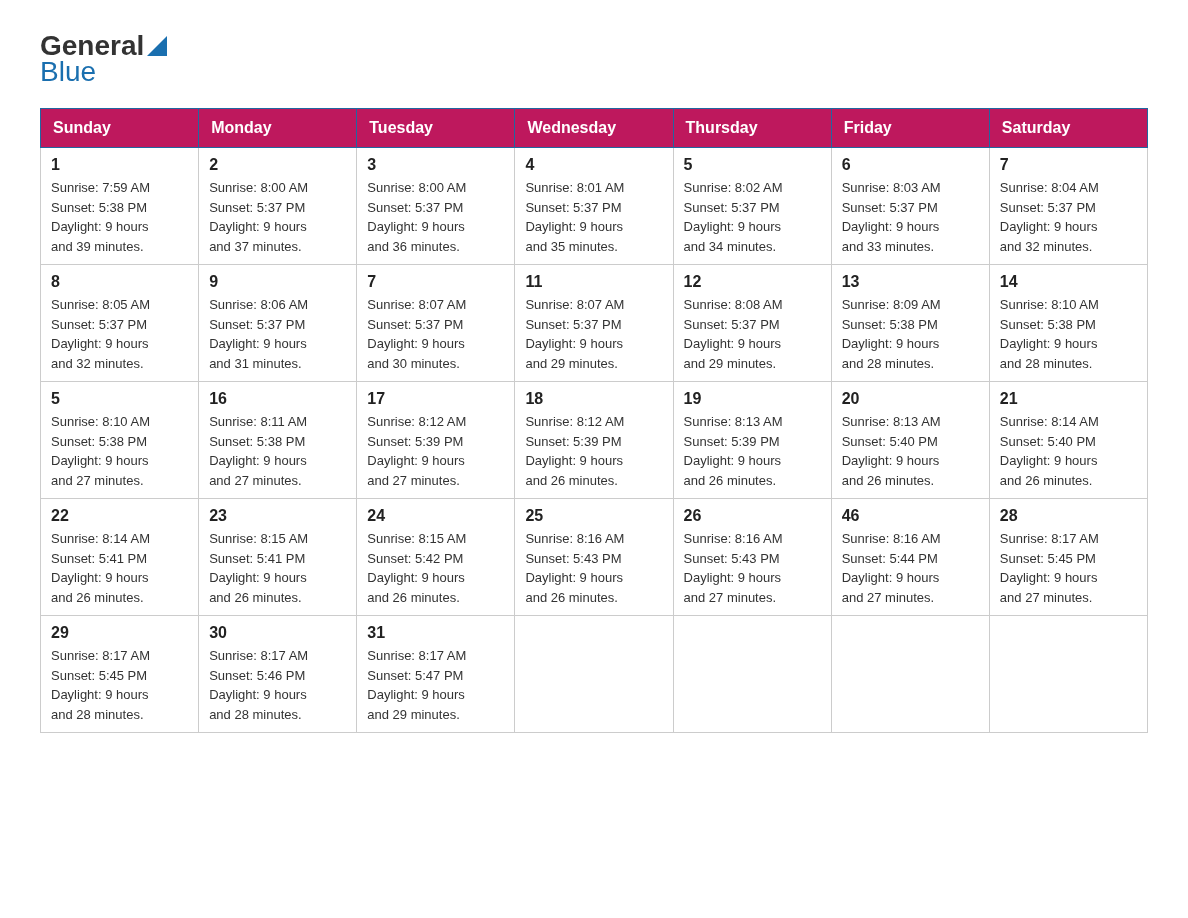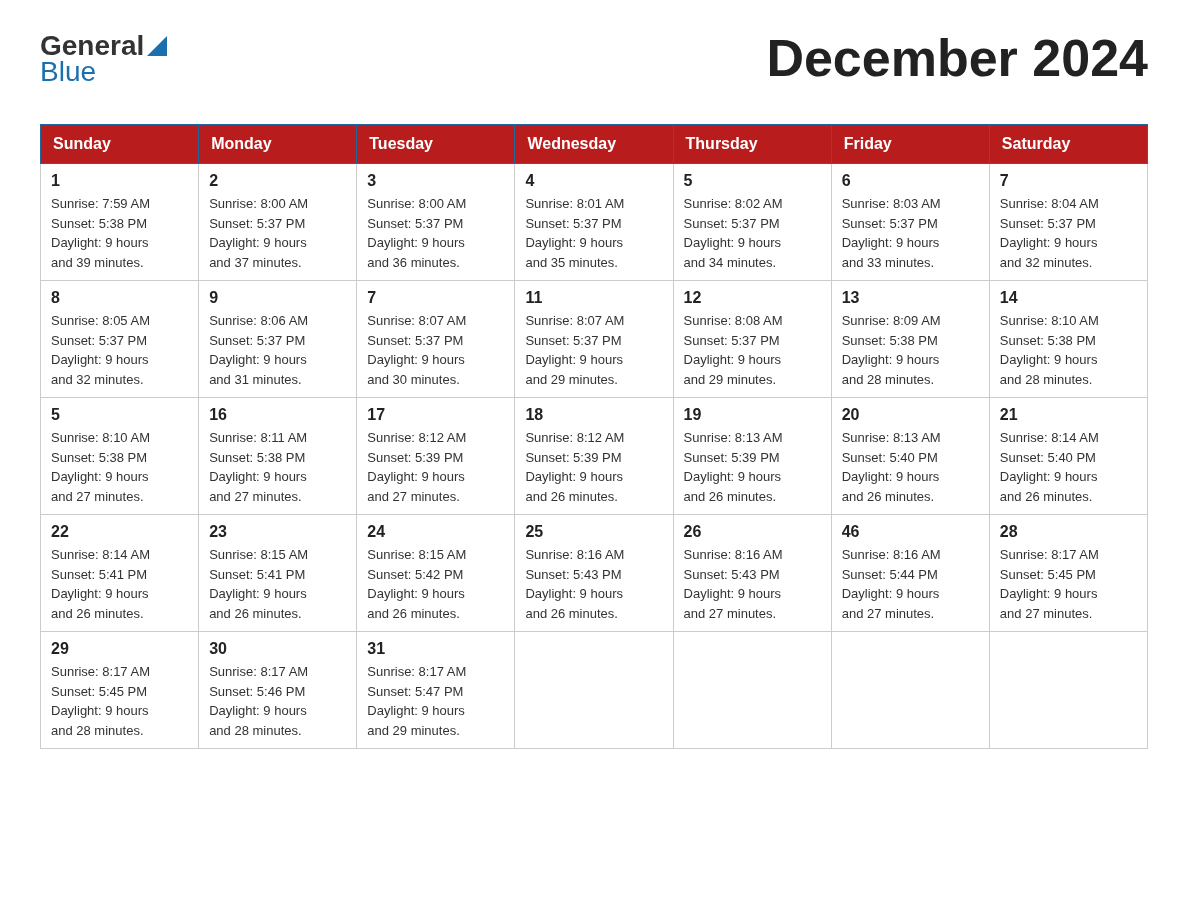--- a/index.html
+++ b/index.html
@@ -7,21 +7,21 @@
       font-family: Arial, Helvetica, sans-serif;
       background: #fff;
       padding: 30px 40px;
       width: 1188px;
       min-height: 918px;
     }
     .header {
       display: flex;
       justify-content: space-between;
       align-items: flex-start;
-      margin-bottom: 36px;
+      margin-bottom: 20px;
     }
     .logo-text-general {
       font-size: 28px;
       font-weight: bold;
       color: #333;
     }
     .logo-text-blue {
       font-size: 28px;
       font-weight: normal;
       color: #1a6faf;
@@ -53,21 +53,21 @@
       font-size: 22px;
       color: #444;
       margin-top: 4px;
     }
     .calendar-table {
       width: 100%;
       border-collapse: collapse;
       border: 1px solid #aaa;
     }
     .calendar-table th {
-      background-color: #b91c1c;
+      background-color: #be185d;
       color: #fff;
       font-size: 16px;
       font-weight: bold;
       padding: 10px 12px;
       text-align: left;
       border: 1px solid #2166a0;
     }
     .calendar-table td {
       vertical-align: top;
       padding: 8px 10px;
@@ -112,21 +112,20 @@
   <div class="logo-wrapper">
     <div class="logo-line1">
       <span class="logo-text-general">General</span>
       <span class="logo-triangle"></span>
     </div>
     <div class="logo-line2">
       <span class="logo-text-blue">Blue</span>
     </div>
   </div>
   <div class="title-block">
-    <div class="month-title">December 2024</div>
   </div>
 </div>
 
 <table class="calendar-table">
   <thead>
     <tr>
 
     <th>Sunday</th>
         <th>Monday</th>
         <th>Tuesday</th>

